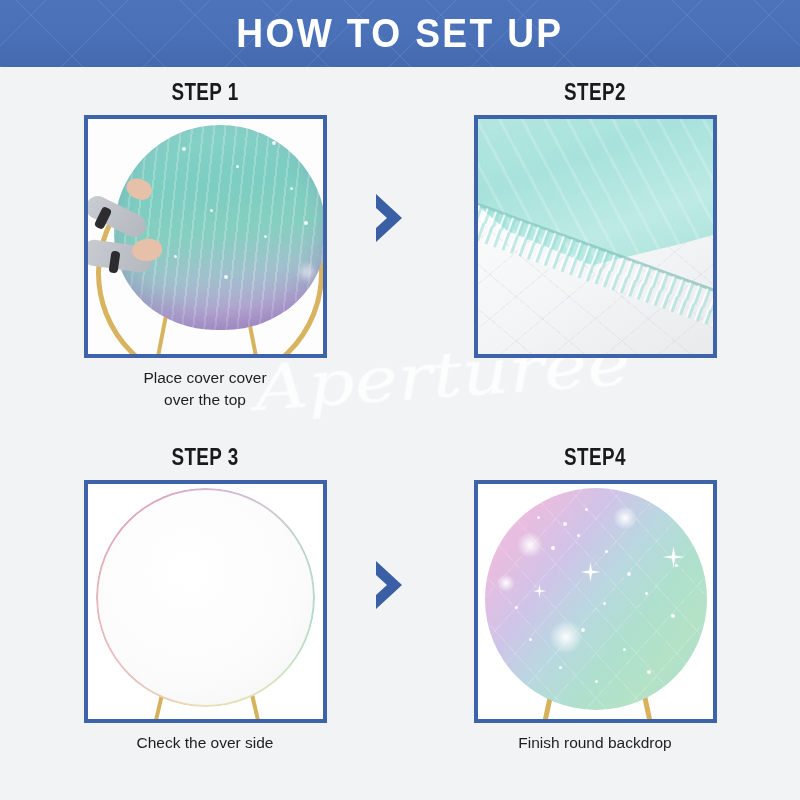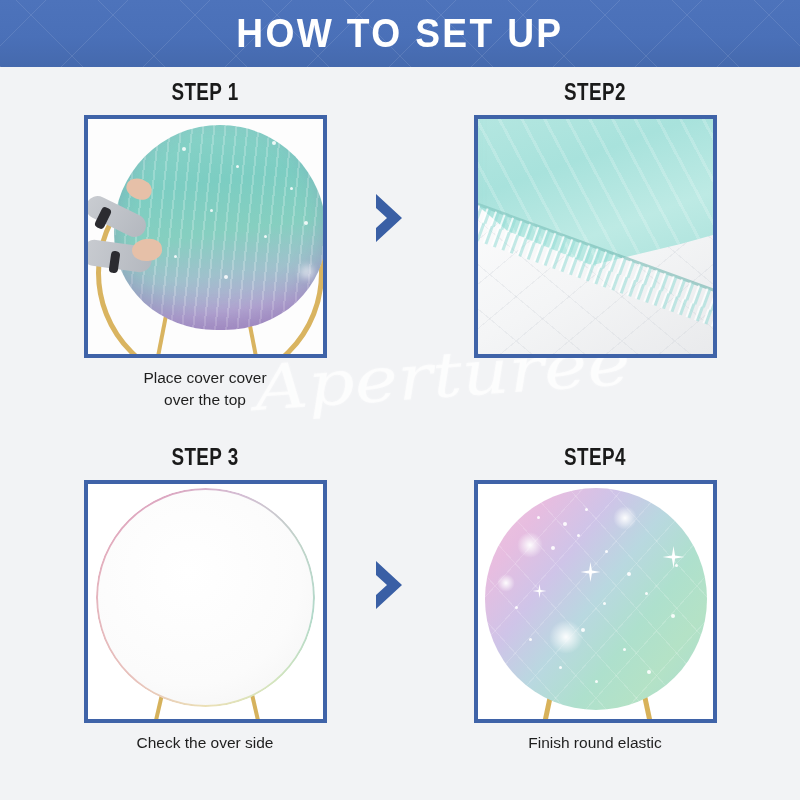--- a/index.html
+++ b/index.html
@@ -358,21 +358,21 @@
           <div class="s4-dot" style="left:138px;top:160px;width:3px;height:3px;"></div>
           <div class="s4-dot" style="left:162px;top:182px;width:4px;height:4px;"></div>
           <div class="s4-dot" style="left:74px;top:178px;width:3px;height:3px;"></div>
           <div class="s4-dot" style="left:44px;top:150px;width:3px;height:3px;"></div>
           <div class="s4-dot" style="left:110px;top:192px;width:3px;height:3px;"></div>
           <div class="s4-dot" style="left:190px;top:76px;width:3px;height:3px;"></div>
           <div class="s4-dot" style="left:30px;top:118px;width:3px;height:3px;"></div>
         </div>
       </div>
     </div>
-    <div class="caption">Finish round elastic</div>
+    <div class="caption">Finish round backdrop</div>
   </div>
 
   <div class="chevron chevron-top">
     <svg viewBox="0 0 34 52" xmlns="http://www.w3.org/2000/svg">
       <path d="M4 2 L30 26 L4 50 L4 36 L15 26 L4 16 Z" fill="#3a5fa5"></path>
     </svg>
   </div>
   <div class="chevron chevron-bottom">
     <svg viewBox="0 0 34 52" xmlns="http://www.w3.org/2000/svg">
       <path d="M4 2 L30 26 L4 50 L4 36 L15 26 L4 16 Z" fill="#3a5fa5"></path>

